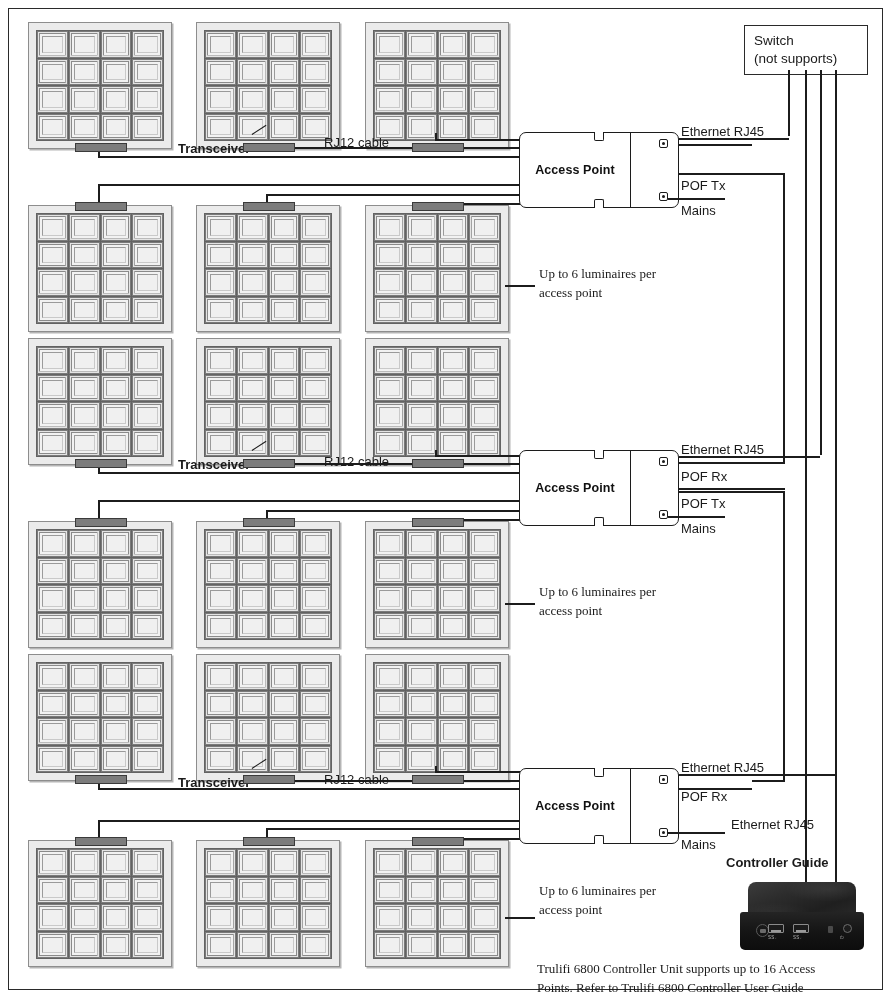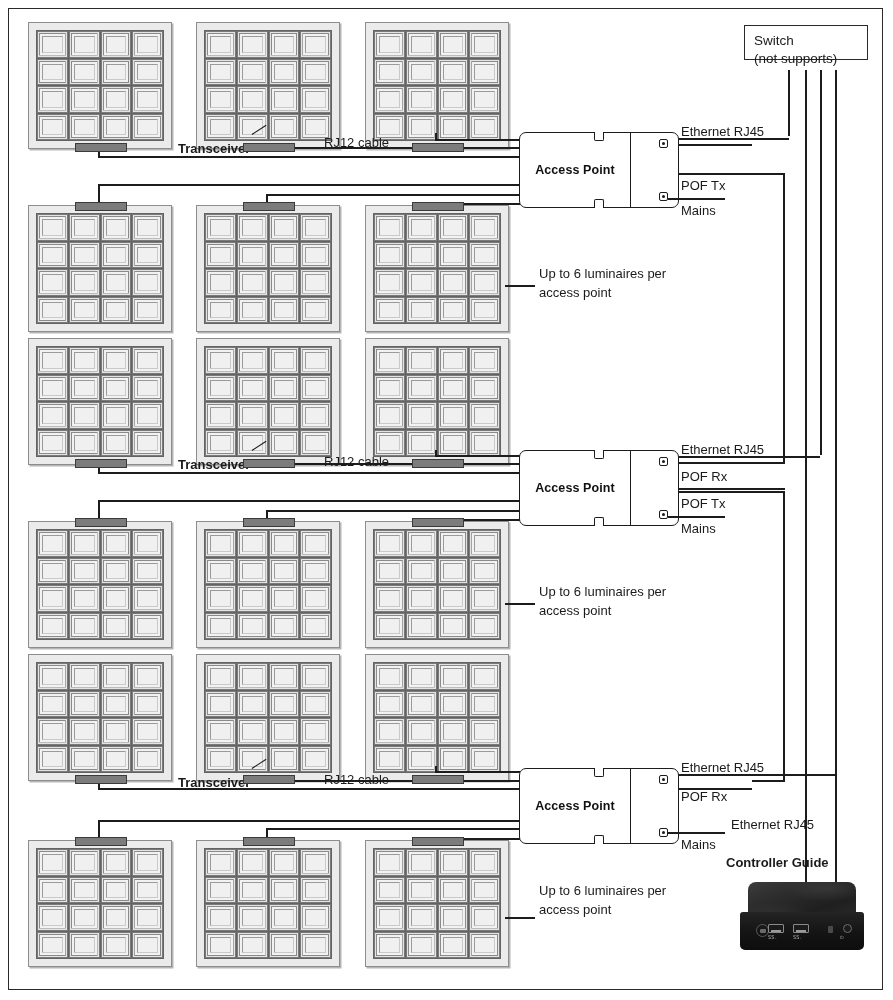--- a/index.html
+++ b/index.html
@@ -45,21 +45,21 @@
   .ap .conn{position:absolute;right:10px;width:9px;height:9px;border:1.4px solid #1c1c1c;
        border-radius:2px;background:#fff;box-sizing:border-box;}
   .ap .conn::after{content:"";position:absolute;left:1.6px;top:1.6px;width:3.4px;height:3.4px;
        border-radius:50%;background:#1c1c1c;}
   .ap .conn.c1{top:6px;}
   .ap .conn.c2{bottom:6px;}
 
   
   .lbl{position:absolute;font-size:13px;color:#1a1a1a;white-space:nowrap;line-height:1.35;}
   .lbl.b{font-weight:bold;}
-  .cap{position:absolute;font-size:13px;color:#1a1a1a;line-height:1.45;}
+  .cap{position:absolute;font-size:13px;color:#1a1a1a;line-height:1.45;font-family:Liberation Serif, serif;}
 
   
   .ctrl{position:absolute;left:740px;top:882px;width:124px;height:72px;}
   .ctrl .top{position:absolute;left:8px;top:0;width:108px;height:36px;border-radius:8px 8px 2px 2px;
        background:linear-gradient(160deg,#3c3c3c 0%,#2c2c2c 35%,#1f1f1f 70%,#2a2a2a 100%);}
   .ctrl .top::after{content:"";position:absolute;inset:0;border-radius:8px 8px 2px 2px;opacity:.45;
        background:
          radial-gradient(ellipse 70px 20px at 75% 20%, rgba(255,255,255,.16), transparent 65%),
          radial-gradient(ellipse 60px 16px at 25% 85%, rgba(255,255,255,.10), transparent 65%);}
   .ctrl .face{position:absolute;left:0;top:30px;width:124px;height:38px;border-radius:3px 3px 5px 5px;
@@ -507,21 +507,21 @@
   <div class="w wh" style="left:266px;top:780px;width:254px;"></div>
   <div class="w wv" style="left:435px;top:766px;height:6px;"></div>
   <div class="w wh" style="left:435px;top:771px;width:85px;"></div>
   <div class="w wv" style="left:98px;top:820px;height:22px;"></div>
   <div class="w wh" style="left:98px;top:820px;width:422px;"></div>
   <div class="w wv" style="left:266px;top:828px;height:14px;"></div>
   <div class="w wh" style="left:266px;top:828px;width:254px;"></div>
   <div class="w wv" style="left:435px;top:838px;height:4px;"></div>
   <div class="w wh" style="left:435px;top:838px;width:85px;"></div>
 
-  <div class="switchbox" style="left:744px;top:25px;width:124px;height:35px;">
+  <div class="switchbox" style="left:744px;top:25px;width:124px;height:50px;">
     <div>Switch</div>
     <div>(not supports)</div>
   </div>
 
   <div class="w wv" style="left:788px;top:70px;height:66px;"></div>
   <div class="w wv" style="left:805px;top:70px;height:860px;"></div>
   <div class="w wv" style="left:820px;top:70px;height:385px;"></div>
   <div class="w wv" style="left:835px;top:70px;height:818px;"></div>
 
   <div class="ap" style="left:519px;top:132px;">
@@ -623,14 +623,18 @@
       <div class="usb u1"></div>
       <div class="usb u2"></div>
       <div class="ulbl a">SS←</div>
       <div class="ulbl b2">SS←</div>
       <div class="led"></div>
       <div class="pwr"></div>
       <div class="pwrl">⏻</div>
     </div>
   </div>
 
+  <div class="cap" style="left:537px;top:960px;">
+    <div>Trulifi 6800 Controller Unit supports up to 16 Access</div>
+    <div>Points. Refer to Trulifi 6800 Controller User Guide</div>
+  </div>
 
 </div>
 
 </body></html>

